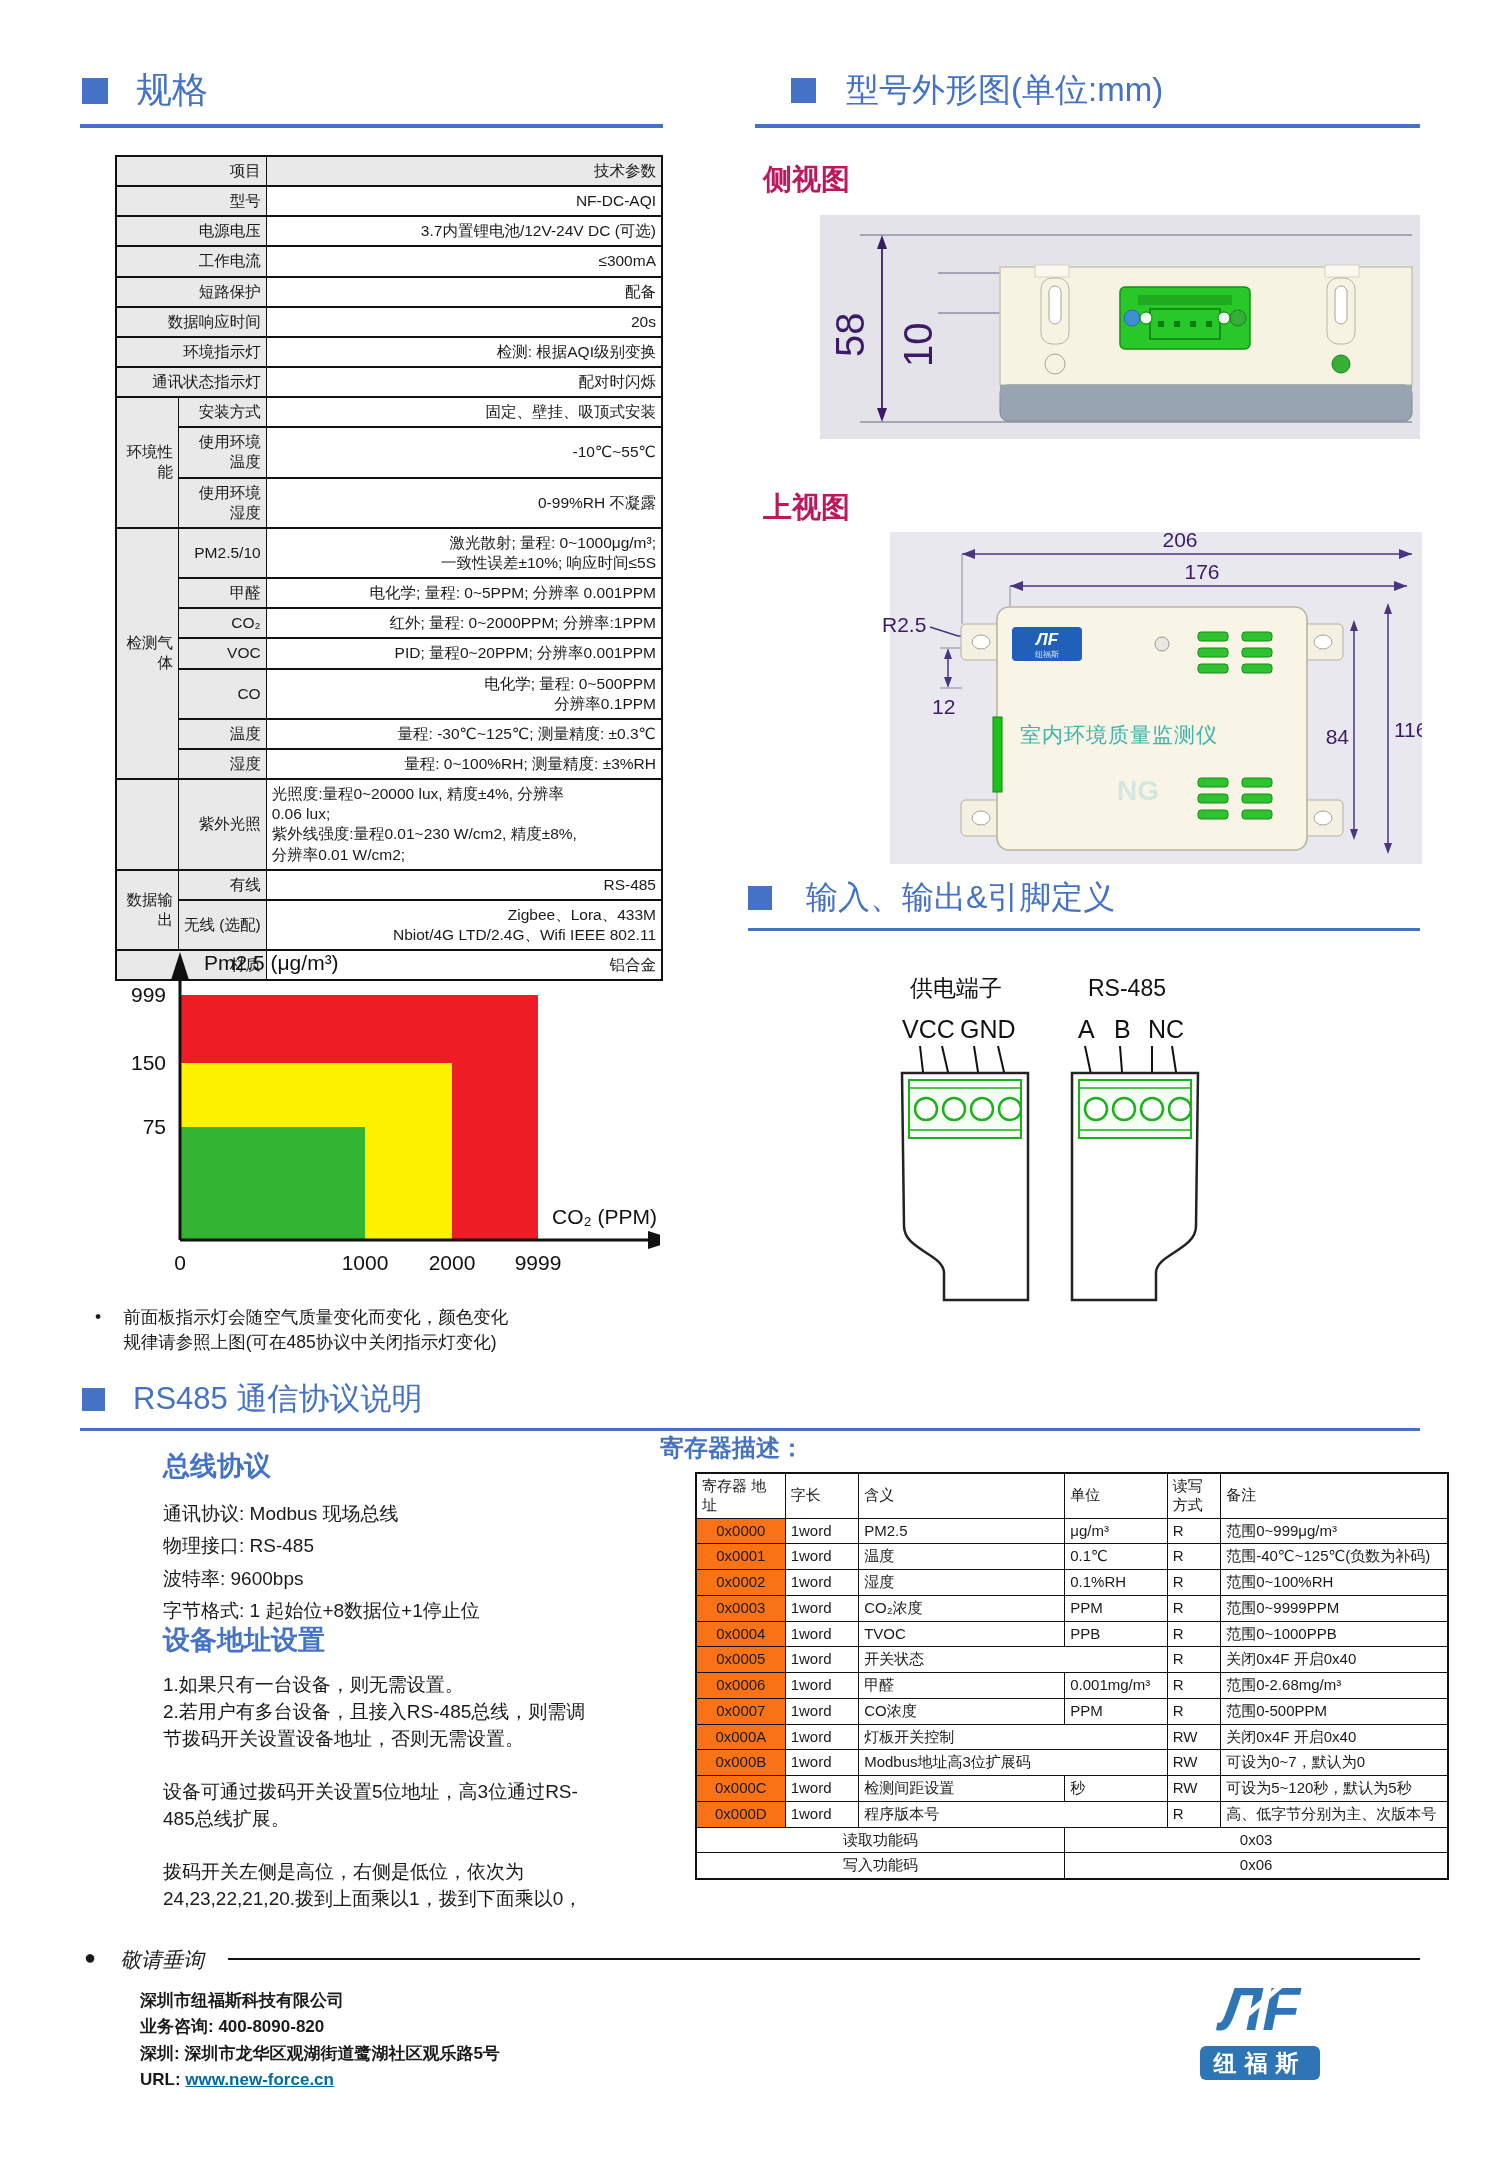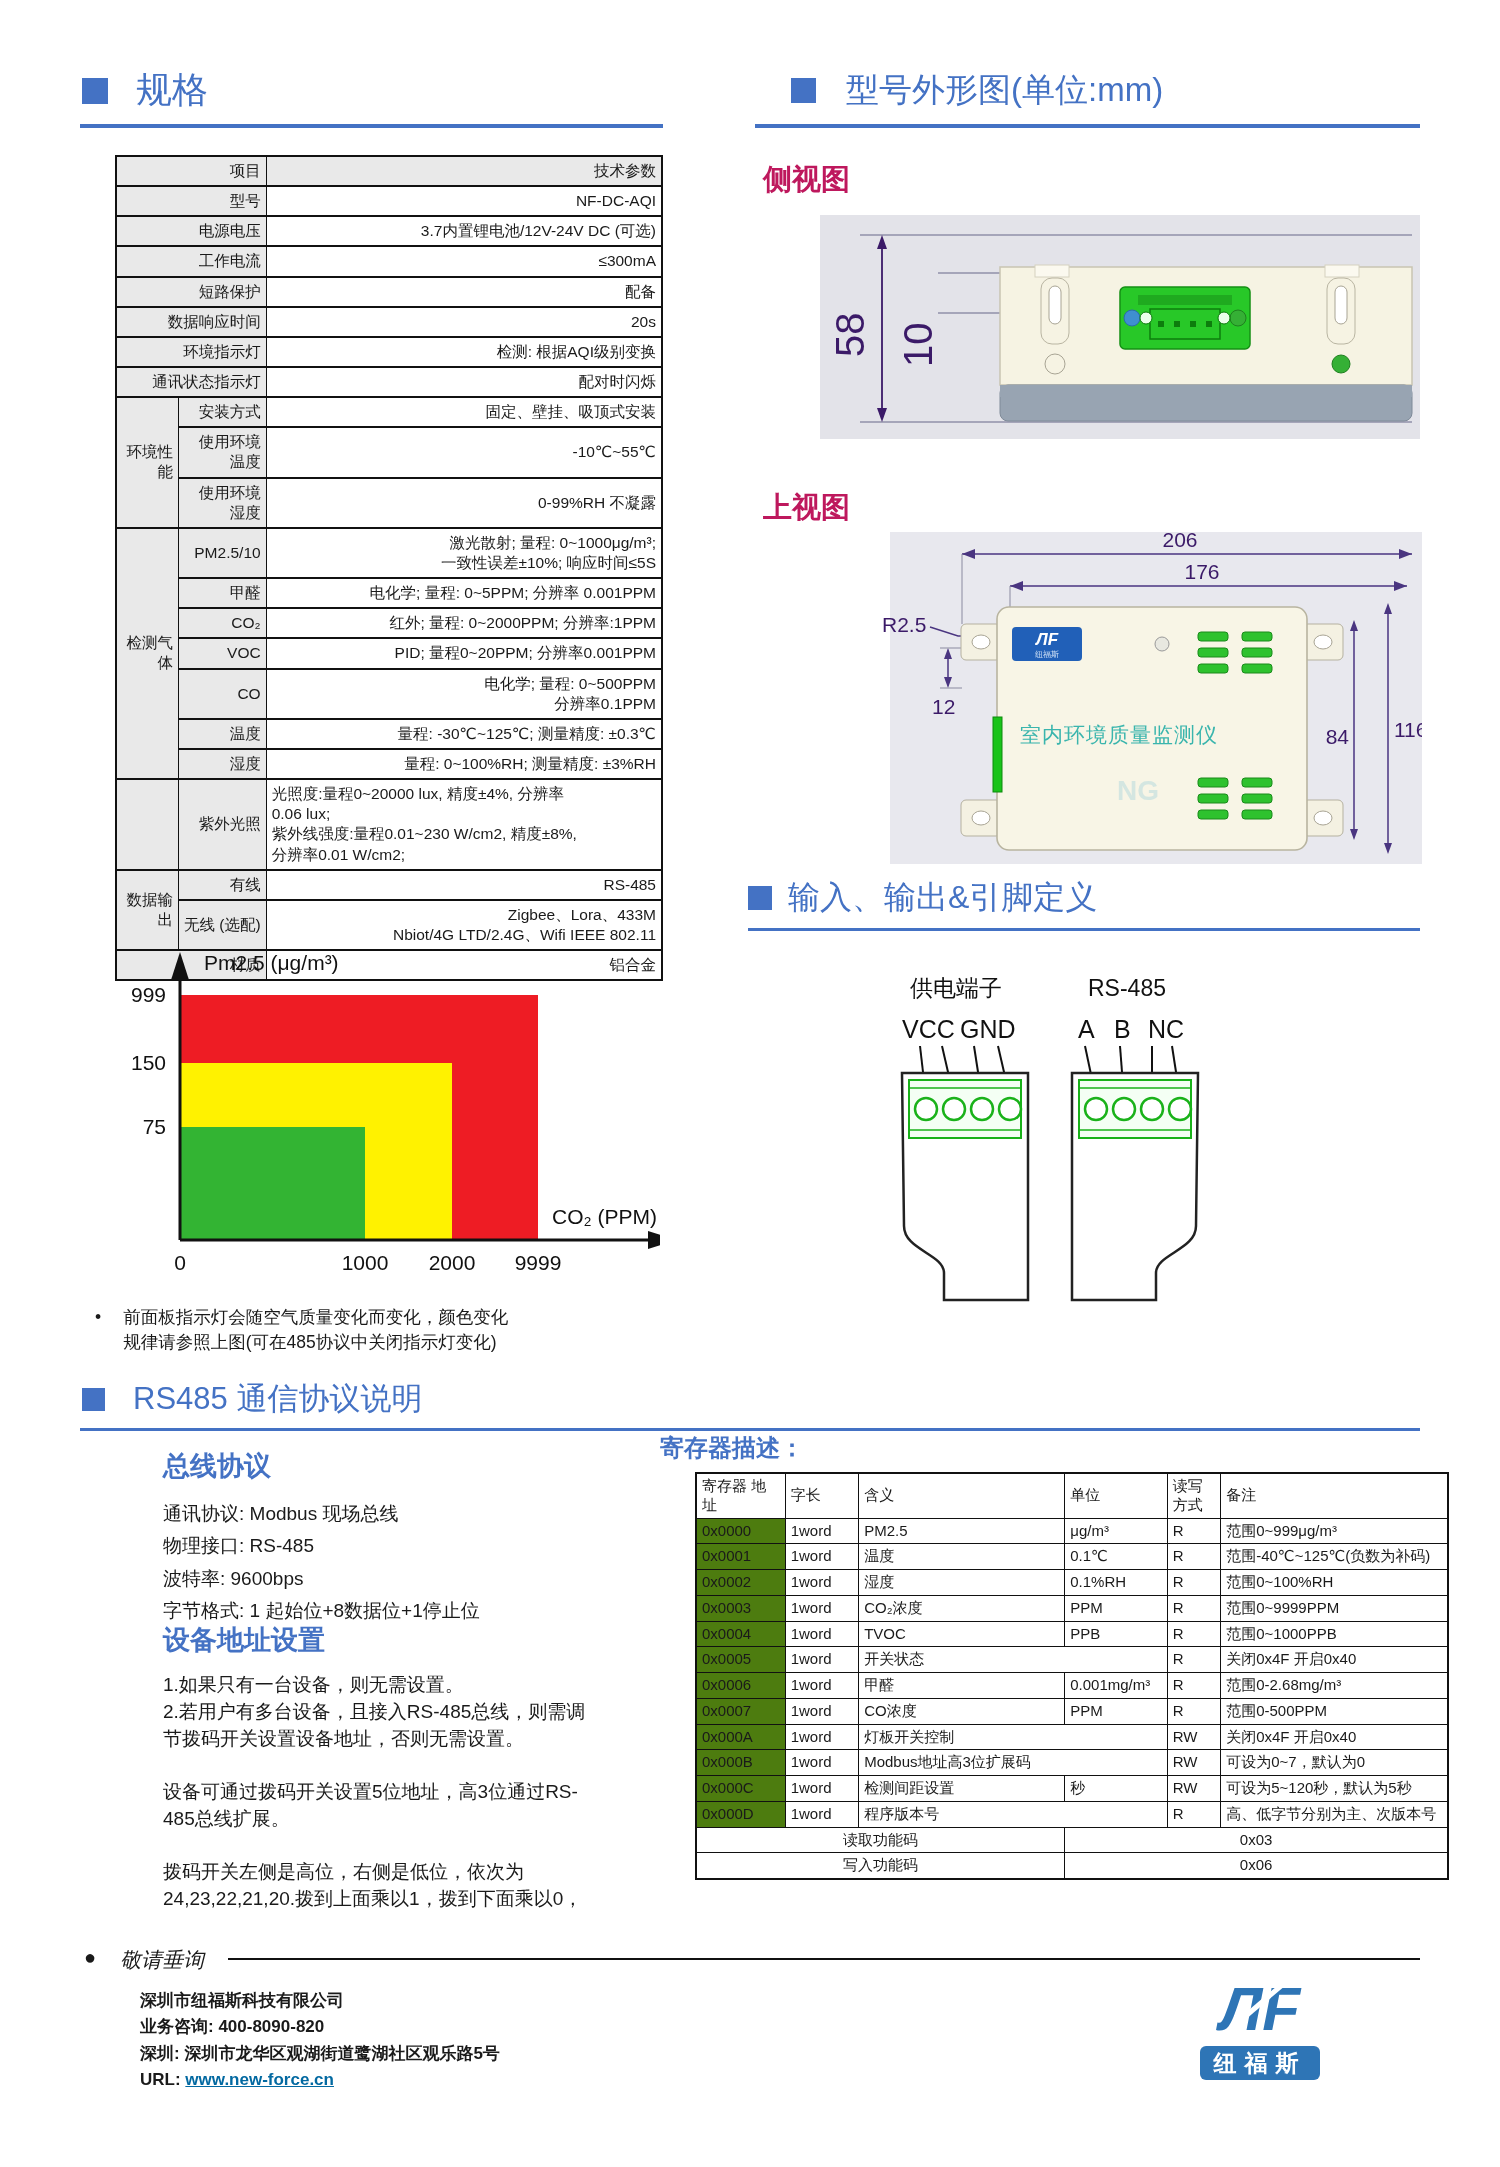--- a/index.html
+++ b/index.html
@@ -24,21 +24,21 @@
   .spec .lbl,.spec .grp,.spec .lbl2{background:#e9e9e9;}
   .spec .hdr{background:#e9e9e9;}
   .spec .left{text-align:left;}
   .preline{white-space:pre-line;}
 
   
   .regs{position:absolute;left:695px;top:1472px;width:754px;font-size:15px;}
   .regs td,.regs th{border:1.2px solid #111;padding:3px 5px;text-align:left;
                     vertical-align:middle;font-weight:normal;line-height:1.25;}
   .regs{border:2.5px solid #111;}
-  .regs .addr{background:#4d7c0f;}
+  .regs .addr{background:#f97316;text-align:center;}
   .regs .c{text-align:center;}
 
   .note{position:absolute;left:95px;top:1305px;width:540px;font-size:17.5px;line-height:1.45;display:flex;gap:22px;}
   .busline{font-size:19px;line-height:1.7;white-space:pre-line;}
   .para{font-size:19px;line-height:1.42;margin:0 0 26px 0;white-space:pre-line;}
 
   .footer-line{position:absolute;background:#111;height:2px;}
   .company{position:absolute;left:140px;top:1988px;font-size:17px;font-weight:bold;line-height:1.55;}
   .company a{color:#0369a1;text-decoration:underline;}
   .bullet-dot{position:absolute;font-size:20px;}
@@ -309,21 +309,21 @@
     <line x1="492" y1="92" x2="492" y2="304" stroke="#4a3580" stroke-width="1.5"></line>
     <polygon points="492,88 488,99 496,99" fill="#4a3580"></polygon>
     <polygon points="492,308 488,297 496,297" fill="#4a3580"></polygon>
     <text x="487" y="212" font-size="21" fill="#3b1a68" text-anchor="end">84</text>
     <line x1="526" y1="75" x2="526" y2="318" stroke="#4a3580" stroke-width="1.5"></line>
     <polygon points="526,71 522,82 530,82" fill="#4a3580"></polygon>
     <polygon points="526,322 522,311 530,311" fill="#4a3580"></polygon>
     <text x="532" y="205" font-size="21" fill="#3b1a68">116</text>
   </svg>
 
-  <div class="sec" style="left:748px;top:876px;gap:16px;">
+  <div class="sec" style="left:748px;top:876px;gap:34px;">
     <span class="sq" style="width:24px;height:24px;"></span>
     <span class="t" style="font-size:32px;">输入、输出&amp;引脚定义</span>
   </div>
   <div class="rule" style="left:748px;top:928px;width:672px;height:3px;"></div>
 
   <svg class="absimg" style="left:880px;top:968px;" width="350" height="350" viewBox="0 0 350 350">
     <text x="30" y="28" font-size="23" fill="#111">供电端子</text>
     <text x="208" y="28" font-size="23" fill="#111">RS-485</text>
     <text x="22" y="70" font-size="25" fill="#111">VCC</text>
     <text x="80" y="70" font-size="25" fill="#111">GND</text>

